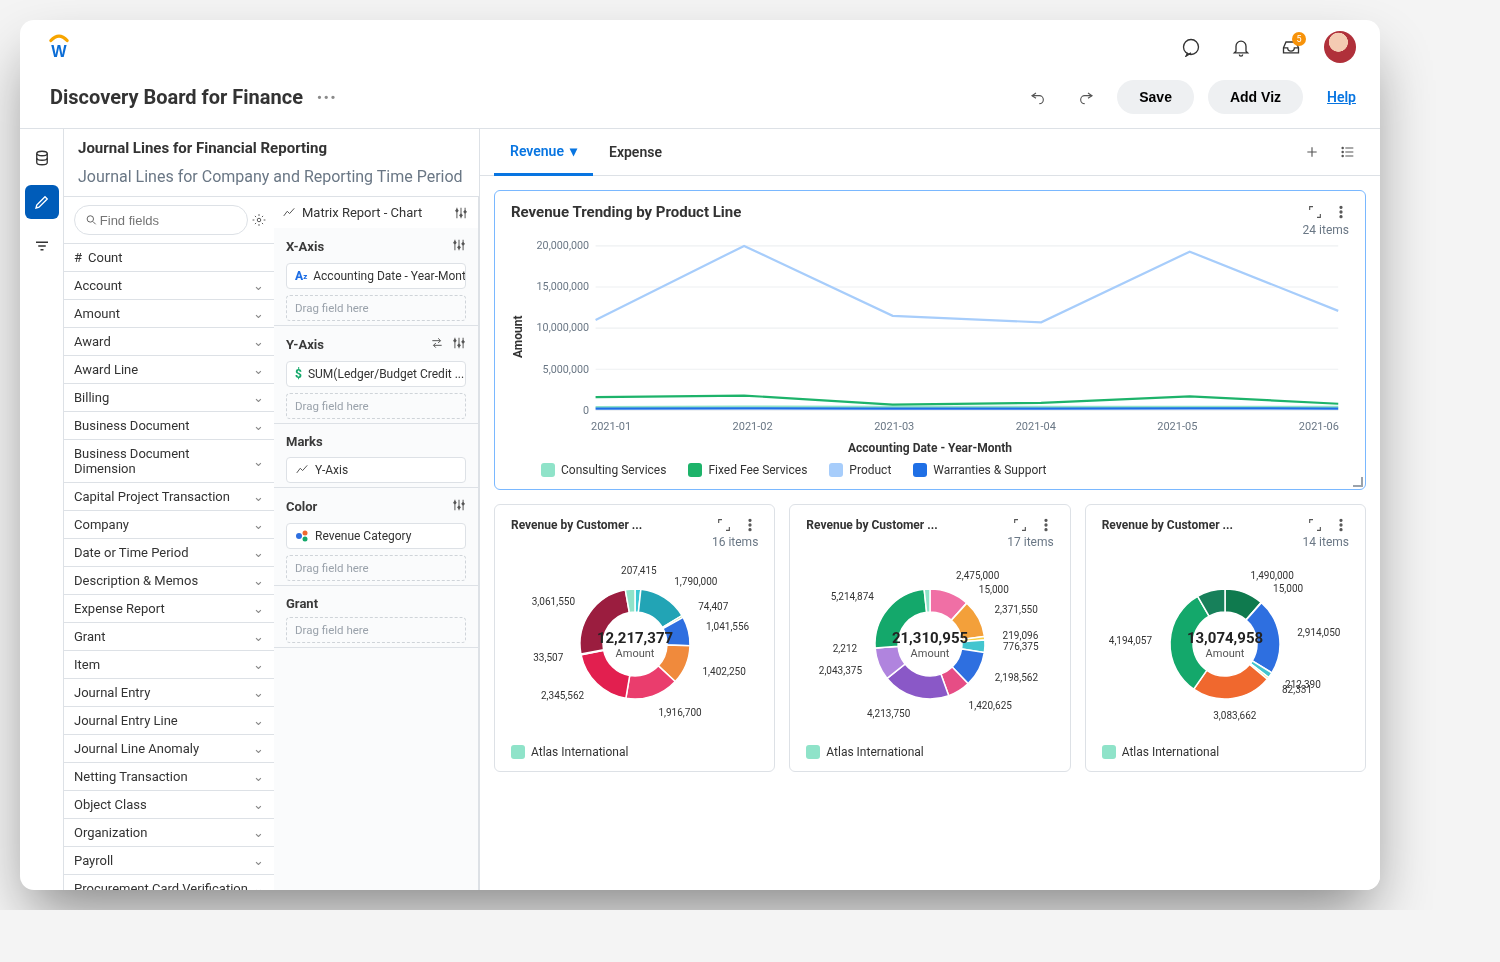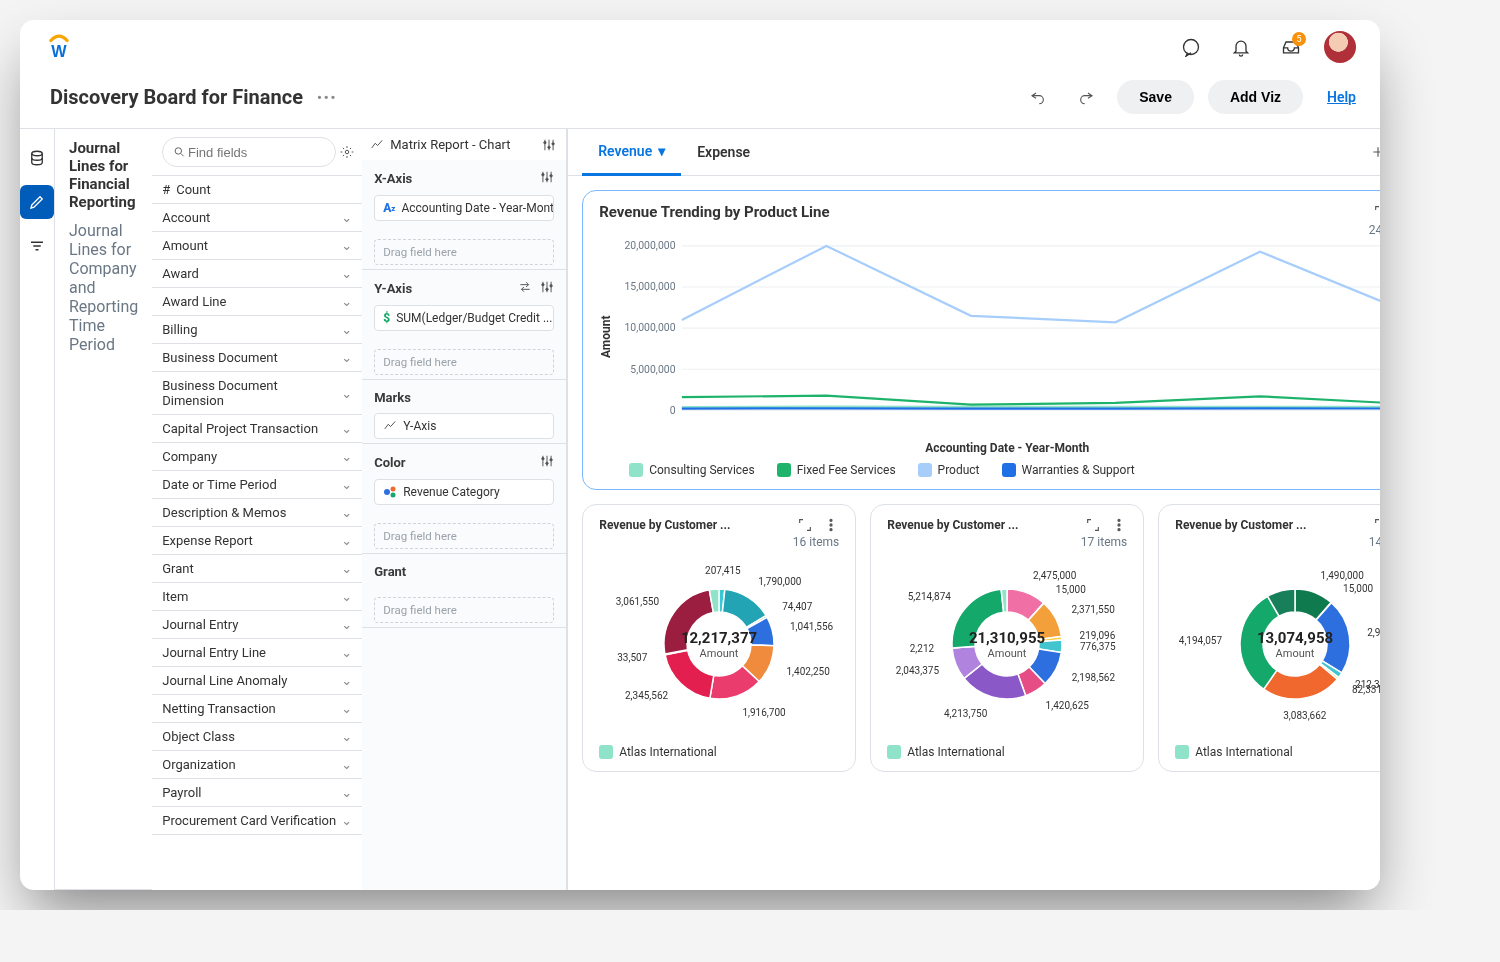--- a/index.html
+++ b/index.html
@@ -77,30 +77,30 @@
   
   .field-list{ overflow:auto; flex:1; border-top:1px solid var(--border);}
   .field-list .f-first{display:flex;align-items:center; padding:6px 10px; font-size:13px; border-bottom:1px solid var(--border); gap:6px;}
   .field-list .f{display:flex;align-items:center;justify-content:space-between; padding:6px 10px; font-size:13px; border-bottom:1px solid var(--border);}
   .chev{color:#888;}
   
   .config{ background:#fafbfc; flex:1; overflow:auto; font-size:12.5px;}
   .cfg-sec{ padding:10px 12px 4px 12px; border-bottom:1px solid var(--border);}
   .cfg-label{ font-weight:700; color:#3a3a3a; font-size:13px; display:flex; justify-content:space-between; align-items:center;}
   .chip{ background:#fff; border:1px solid var(--border); border-radius:4px; padding:5px 8px; margin-top:8px; display:flex; align-items:center; gap:6px; font-size:12px; white-space:nowrap; overflow:hidden; text-overflow:ellipsis;}
-  .drop{ border:1px dashed #cfd4d9; border-radius:4px; padding:5px 8px; color:#9aa2ab; font-size:11.5px; margin-top:18px;}
+  .drop{ border:1px dashed #cfd4d9; border-radius:4px; padding:5px 8px; color:#9aa2ab; font-size:11.5px; margin-top:6px;}
   .mini-ic{width:14px;height:14px;display:inline-flex;align-items:center;justify-content:center;}
   
   .tabs{ display:flex; align-items:center; padding:0 14px; border-bottom:1px solid var(--border);}
   .tab{ padding:14px 16px; font-size:14px; font-weight:600; color:#333; display:flex; align-items:center; gap:6px; cursor:pointer;}
   .tab.active{ color:var(--blue); border-bottom:3px solid var(--blue); margin-bottom:-1px;}
   .tabs .spacer{flex:1;}
   .tabs .tab-ic{width:36px;display:flex;justify-content:center;color:#555;cursor:pointer;}
   .canvas{ flex:1; overflow:auto; padding:14px; background:#fff;}
-  .card{ border:1px solid var(--border); border-radius:14px; background:#fff; padding:12px 16px; position:relative;}
+  .card{ border:1px solid var(--border); border-radius:6px; background:#fff; padding:12px 16px; position:relative;}
   .card.main{ border:1.5px solid #7ab8ff;}
   .card-head{ display:flex; align-items:center;}
   .card-title{ font-weight:700; font-size:15px;}
   .card-head .spacer{flex:1;}
   .card-head .ic{color:#555; margin-left:10px;cursor:pointer; display:flex;}
   .item-count{ text-align:right; color:var(--muted); font-size:12px; margin-top:2px;}
   
   .linechart{height:200px;display:flex; gap:6px;}
   .ylabel{ writing-mode:vertical-rl; transform:rotate(180deg); font-size:12px; font-weight:700; color:#333; text-align:center;}
   .plot{flex:1; position:relative;}
@@ -196,21 +196,21 @@
         </div>
       <div class="ri">
           <svg viewBox="0 0 24 24">
             <line x1="4" y1="7" x2="20" y2="7"></line>
             <line x1="7" y1="12" x2="17" y2="12"></line>
             <line x1="10" y1="17" x2="14" y2="17"></line>
           </svg>
         </div>
     </div>
 
-    <div style="display:flex;flex-direction:row;flex:0 0 415px;min-height:0;border-right:1px solid var(--border);">
+    <div style="display:flex;flex-direction:column;flex:0 0 415px;min-height:0;border-right:1px solid var(--border);">
       <div class="fields-header">
         <div class="t">Journal Lines for Financial Reporting</div>
         <div class="s">Journal Lines for Company and Reporting Time Period</div>
       </div>
       <div style="display:flex;flex:1;min-height:0;">
 
         <div class="col-fields">
           <div class="tools-row">
             <div class="find-wrap">
               <svg class="ico-sm" viewBox="0 0 24 24">
@@ -491,20 +491,28 @@
                   <text x="54" y="85" text-anchor="end" font-size="10" fill="#6a7785">10,000,000</text>
                   <line x1="60" y1="45" x2="750" y2="45" stroke="#eef0f2"></line>
                   <text x="54" y="48" text-anchor="end" font-size="10" fill="#6a7785">15,000,000</text>
                   <line x1="60" y1="8" x2="750" y2="8" stroke="#eef0f2"></line>
                   <text x="54" y="11" text-anchor="end" font-size="10" fill="#6a7785">20,000,000</text>
                   <polyline points="60,153.04 198,152.67000000000002 336,152.892 474,152.966 612,152.818 750,152.892" fill="none" stroke="#8fe3c9" stroke-width="2"></polyline>
                   <polyline points="60,144.16 198,142.68 336,150.82 474,149.34 612,143.42000000000002 750,150.07999999999998" fill="none" stroke="#1db36a" stroke-width="2"></polyline>
                   <polyline points="60,74.6 198,8 336,70.9 474,76.82 612,13.180000000000005 750,66.46000000000001" fill="none" stroke="#a7cdfb" stroke-width="2"></polyline>
                   <polyline points="60,154.52 198,154.15 336,154.37199999999999 474,154.446 612,154.224 750,154.37199999999999" fill="none" stroke="#1f6fe5" stroke-width="2"></polyline>
                 </svg>
+              <div class="xticks" id="xticks">
+                  <span>2021-01</span>
+                  <span>2021-02</span>
+                  <span>2021-03</span>
+                  <span>2021-04</span>
+                  <span>2021-05</span>
+                  <span>2021-06</span>
+                </div>
             </div>
           </div>
           <div class="xlabel">Accounting Date - Year-Month</div>
           <div class="legend" id="line-legend">
               <div class="lg">
                 <span class="sw" style="background:#8fe3c9"></span>
                 <span>Consulting Services</span>
               </div>
               <div class="lg">
                 <span class="sw" style="background:#1db36a"></span>

